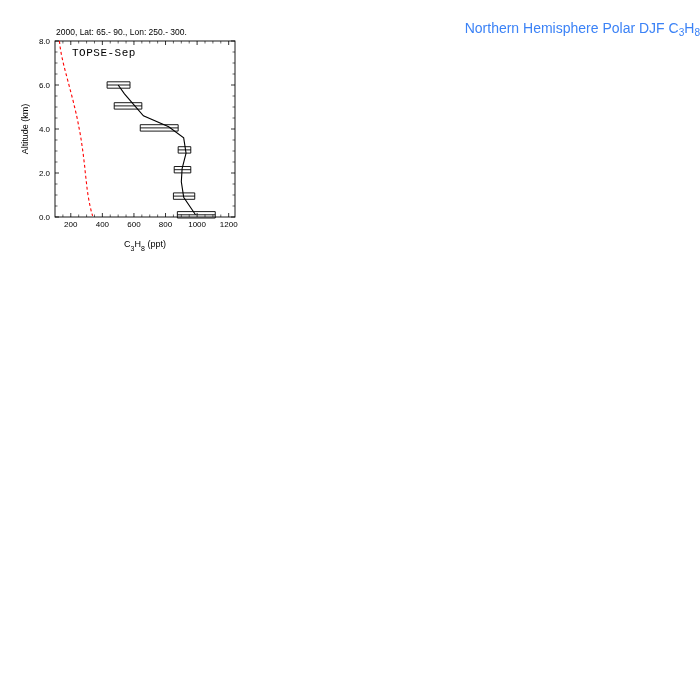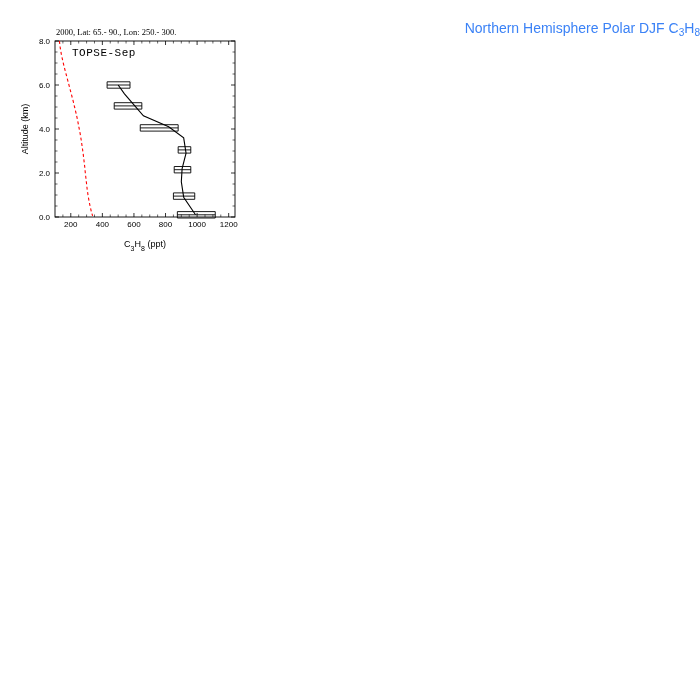--- a/index.html
+++ b/index.html
@@ -31,21 +31,21 @@
     font-size: 14px;
     font-family: "Liberation Sans", sans-serif;
     color: #3b82f6;
     white-space: pre;
   }
   .subtitle {
     position: absolute;
     left: 56px;
     top: 27px;
     font-size: 8.5px;
-    font-family: Liberation Serif, serif;
+    font-family: Liberation Sans, sans-serif;
     color: #000;
     white-space: pre;
   }
   .plot-svg {
     position: absolute;
     left: 0;
     top: 0;
   }
   .legend-label {
     position: absolute;

